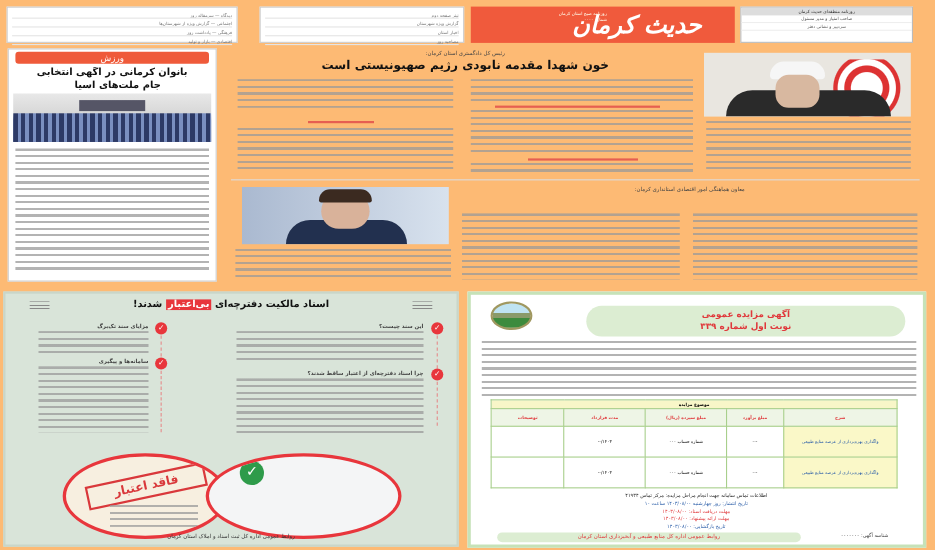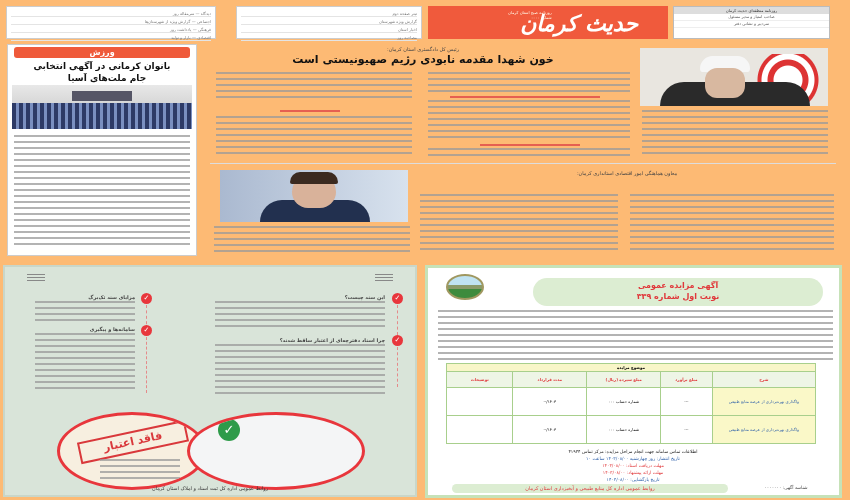--- a/index.html
+++ b/index.html
@@ -16,21 +16,21 @@
   .side-box .hdr{background:#ddd;font-size:4px;color:#333;height:7px;text-align:center;line-height:7px}
   .side-box .ln{font-size:4px;color:#555;text-align:center;line-height:6px;border-bottom:1px solid #eee}
   
   .txt{direction:rtl;font-size:5px;line-height:7px;color:#222;text-align:justify;overflow:hidden}
   .lines{background:repeating-linear-gradient(to bottom,#9a9a9a 0,#9a9a9a 2px,transparent 2px,transparent 6px);opacity:.75}
   .hl{direction:rtl;font-weight:bold;color:#111;text-align:center;white-space:nowrap;overflow:hidden}
   .kicker{direction:rtl;font-size:5px;color:#444;text-align:center;white-space:nowrap}
   .redline{height:2px;background:#e04848;opacity:.8}
   
   .sport{position:absolute;left:7px;top:44px;width:190px;height:212px;border:1px solid #ccc;background:#fff}
-  .sport .badge{position:absolute;left:6px;right:6px;top:2px;height:11px;background:#ef5a3a;border-radius:3px;color:#fff;font-size:8px;font-weight:bold;text-align:center;line-height:11px}
+  .sport .badge{position:absolute;left:6px;right:6px;top:2px;height:11px;background:#ef5a3a;border-radius:3px;color:#fff;font-size:8px;font-weight:normal;text-align:center;line-height:11px}
   .photo{position:absolute;overflow:hidden}
   
   .info{position:absolute;left:3px;top:265px;width:414px;height:232px;background:#d9e4d9;border:2px solid #c9d6c9}
   .check{position:absolute;width:11px;height:11px;border-radius:50%;background:#e8363c;color:#fff;font-size:7px;line-height:11px;text-align:center;font-weight:bold}
   .dotv{position:absolute;width:0;border-left:1px dashed #e58a8a}
   
   .ad{position:absolute;left:425px;top:265px;width:417px;height:233px;border:3px solid #c6e2b8;background:#fff}
   table.tt{border-collapse:collapse;width:100%;font-size:4px;direction:rtl}
   table.tt td,table.tt th{border:1px solid #a8cf8c;height:16px;text-align:center}
 </style>
@@ -105,20 +105,25 @@
   </div>
   <div class="txt lines abs" style="left:214px;top:226px;width:196px;height:28px"></div>
 
   <div class="kicker abs" style="left:420px;top:170px;width:414px">معاون هماهنگی امور اقتصادی استانداری کرمان:</div>
   <div class="txt lines abs" style="left:420px;top:194px;width:198px;height:60px"></div>
   <div class="txt lines abs" style="left:630px;top:194px;width:204px;height:60px"></div>
 
   <div class="info">
     <div class="abs" style="left:22px;top:7px;width:18px;height:8px;background:repeating-linear-gradient(to bottom,#888 0 1px,transparent 1px 3px)"></div>
     <div class="abs" style="right:22px;top:7px;width:18px;height:8px;background:repeating-linear-gradient(to bottom,#888 0 1px,transparent 1px 3px)"></div>
+    <div class="hl abs" style="left:60px;right:60px;top:5px;font-size:9px;direction:rtl">
+      <span>اسناد مالکیت دفترچه‌ای</span>
+      <span style="background:#e8363c;color:#fff;padding:0 2px">بی‌اعتبار</span>
+      <span>شدند!</span>
+    </div>
 
     <div class="check" style="right:12px;top:26px">✓</div>
     <div class="dotv" style="right:17px;top:38px;height:30px"></div>
     <div class="check" style="right:12px;top:68px">✓</div>
     <div class="dotv" style="right:17px;top:80px;height:40px"></div>
     <div class="kicker abs" style="right:30px;top:27px;font-weight:bold">این سند چیست؟</div>
     <div class="txt lines abs" style="right:30px;top:34px;width:170px;height:28px"></div>
     <div class="kicker abs" style="right:30px;top:70px;font-weight:bold">چرا اسناد دفترچه‌ای از اعتبار ساقط شدند؟</div>
     <div class="txt lines abs" style="right:30px;top:77px;width:170px;height:50px"></div>
 

